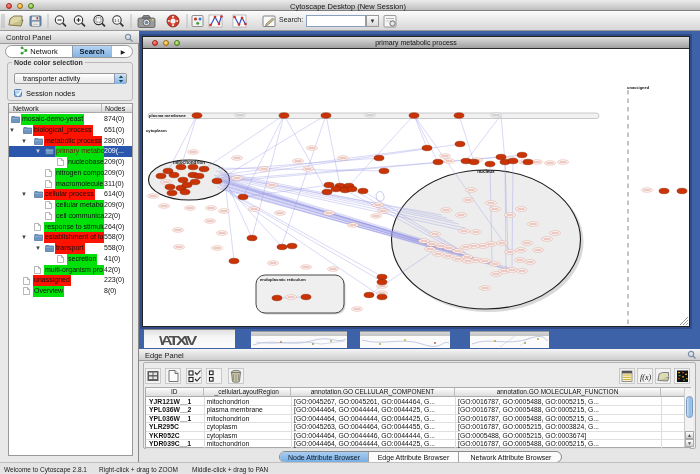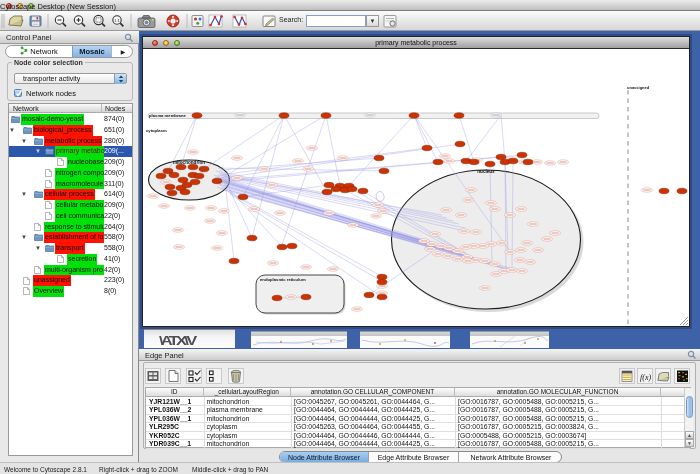--- a/index.html
+++ b/index.html
@@ -4,21 +4,21 @@
 html,body{width:700px;height:474px;overflow:hidden}
 body{font-family:"Liberation Sans",sans-serif;position:relative;background:#e9e9e9;font-size:7px;color:#111}
 .abs{position:absolute}
 .tl{border-radius:50%;width:6px;height:6px;position:absolute;top:2.5px}
 </style></head><body>
 
 <div class="abs" style="left:0;top:0;width:700px;height:11px;background:linear-gradient(#ececec,#bfbfbf);border-bottom:1px solid #7d7d7d">
  <div class="tl" style="left:6px;background:radial-gradient(circle at 35% 30%,#ff9a8a,#e0443a 70%);border:.5px solid #a02720"></div>
  <div class="tl" style="left:17px;background:radial-gradient(circle at 35% 30%,#ffe6a0,#efaf2f 70%);border:.5px solid #9a6d10"></div>
  <div class="tl" style="left:28px;background:radial-gradient(circle at 35% 30%,#d2f0a0,#83bd3f 70%);border:.5px solid #4e7a14"></div>
- <div class="abs" style="left:0;right:4px;top:1.5px;font-size:7.5px;color:#151515">Cytoscape Desktop (New Session)</div>
+ <div class="abs" style="left:0;right:4px;top:1.5px;text-align:center;font-size:7.5px;color:#151515">Cytoscape Desktop (New Session)</div>
 </div>
 
 <div class="abs" style="left:0;top:11px;width:700px;height:20px;background:linear-gradient(#fcfcfc,#d6d6d6);border-bottom:1px solid #9a9a9a" id="toolbar">
  <svg class="abs" style="left:0;top:0" width="700" height="20" viewBox="0 0 700 20">
   <line x1="2" y1="3" x2="2" y2="17" stroke="#b5b5b5" stroke-width="1"></line>
   <line x1="4" y1="3" x2="4" y2="17" stroke="#b5b5b5" stroke-width="1"></line>
 
   <path d="M9 14 L11 7 L15 7 L16 9 L23 9 L21 15 Z" fill="#c8c089" stroke="#6b6435" stroke-width="0.8"></path>
   <path d="M9 14 L10 8 L14 5 L22 5 L22 9" fill="#ddd7a8" stroke="#6b6435" stroke-width="0.8"></path>
 
@@ -111,41 +111,41 @@
 
  <div class="abs" style="left:5px;top:14px;width:128px;height:13px;background:#fff;border:1px solid #9a9a9a;border-radius:7px;overflow:hidden">
   <div class="abs" style="left:0;top:0;width:66px;height:13px;text-align:center;font-size:7.5px;line-height:12px;color:#111">
    <svg style="vertical-align:-1px" width="8" height="9" viewBox="0 0 8 9">
           <circle cx="2" cy="1.8" r="1.4" fill="#3aa03a"></circle>
           <circle cx="6" cy="4.5" r="1.4" fill="#3aa03a"></circle>
           <circle cx="2" cy="7.2" r="1.4" fill="#3aa03a"></circle>
           <path d="M2 1.8 L6 4.5 L2 7.2" stroke="#3aa03a" stroke-width="0.7" fill="none"></path>
         </svg>
    Network</div>
-  <div class="abs" style="left:66px;top:0;width:39px;height:13px;background:linear-gradient(#b5d5f3,#7cacdf);border-left:1px solid #8a9ab0;text-align:center;font-size:7.5px;font-weight:bold;line-height:12px;color:#0a1a2a">Mosaic</div>
+  <div class="abs" style="left:66px;top:0;width:39px;height:13px;background:linear-gradient(#b5d5f3,#7cacdf);border-left:1px solid #8a9ab0;text-align:center;font-size:7.5px;font-weight:bold;line-height:12px;color:#0a1a2a">Search</div>
   <div class="abs" style="left:105px;top:0;width:23px;height:13px;border-left:1px solid #b5b5b5;text-align:center;font-size:6px;line-height:13px;color:#222">▶</div>
  </div>
 
  <div class="abs" style="left:7px;top:31px;width:126px;height:39px;border:1px solid #b8b8b8;border-radius:3px">
   <div class="abs" style="left:4px;top:-4px;background:#e9e9e9;padding:0 2px;font-size:7px;font-weight:bold;color:#333">Node color selection</div>
   <div class="abs" style="left:6px;top:10px;width:113px;height:11px;background:linear-gradient(#fff,#e8e8e8);border:1px solid #9a9a9a;border-radius:2px">
    <div class="abs" style="left:8px;top:1px;font-size:7px;color:#111">transporter activity</div>
    <div class="abs" style="right:0;top:0;width:12px;height:9.5px;background:linear-gradient(#cfe4f8,#7fb2e6);border-left:1px solid #8a9ab0;border-radius:0 2px 2px 0">
     <svg width="12" height="10" viewBox="0 0 12 10">
             <path d="M6 1.5 L8.2 4 L3.8 4 Z" fill="#244"></path>
             <path d="M6 8.5 L8.2 6 L3.8 6 Z" fill="#244"></path>
           </svg>
    </div>
   </div>
   <div class="abs" style="left:6px;top:26px;width:8px;height:8px;background:linear-gradient(#cfe4f8,#6da4e0);border:1px solid #5580b0;border-radius:1.5px">
    <svg width="8" height="8" viewBox="0 0 8 8">
           <path d="M1.5 3.5 L3 5.5 L6.5 0.5" stroke="#fff" stroke-width="1.4" fill="none"></path>
         </svg>
   </div>
-  <div class="abs" style="left:18px;top:26px;font-size:7.5px;color:#111">Network nodes</div>
+  <div class="abs" style="left:18px;top:26px;font-size:7.5px;color:#111">Session nodes</div>
  </div>
 
  <div class="abs" style="left:8px;top:72px;width:125px;height:353px;background:#fff;border:1px solid #999">
   <div class="abs" style="left:0;top:0;width:123px;height:9px;background:linear-gradient(#fafafa,#d5d5d5);border-bottom:1px solid #aaa;font-size:7px;color:#222">
    <span class="abs" style="left:4px;top:0.5px">Network</span>
    <span class="abs" style="left:96px;top:0.5px">Nodes</span>
    <div class="abs" style="left:92px;top:0;width:1px;height:9px;background:#bbb"></div>
   </div>
   <div id="tree" class="abs" style="left:0;top:10px;width:123px;height:342px;font-size:7px">
         <svg class="abs" style="left:2px;top:2px" width="9" height="7" viewBox="0 0 9 7">

